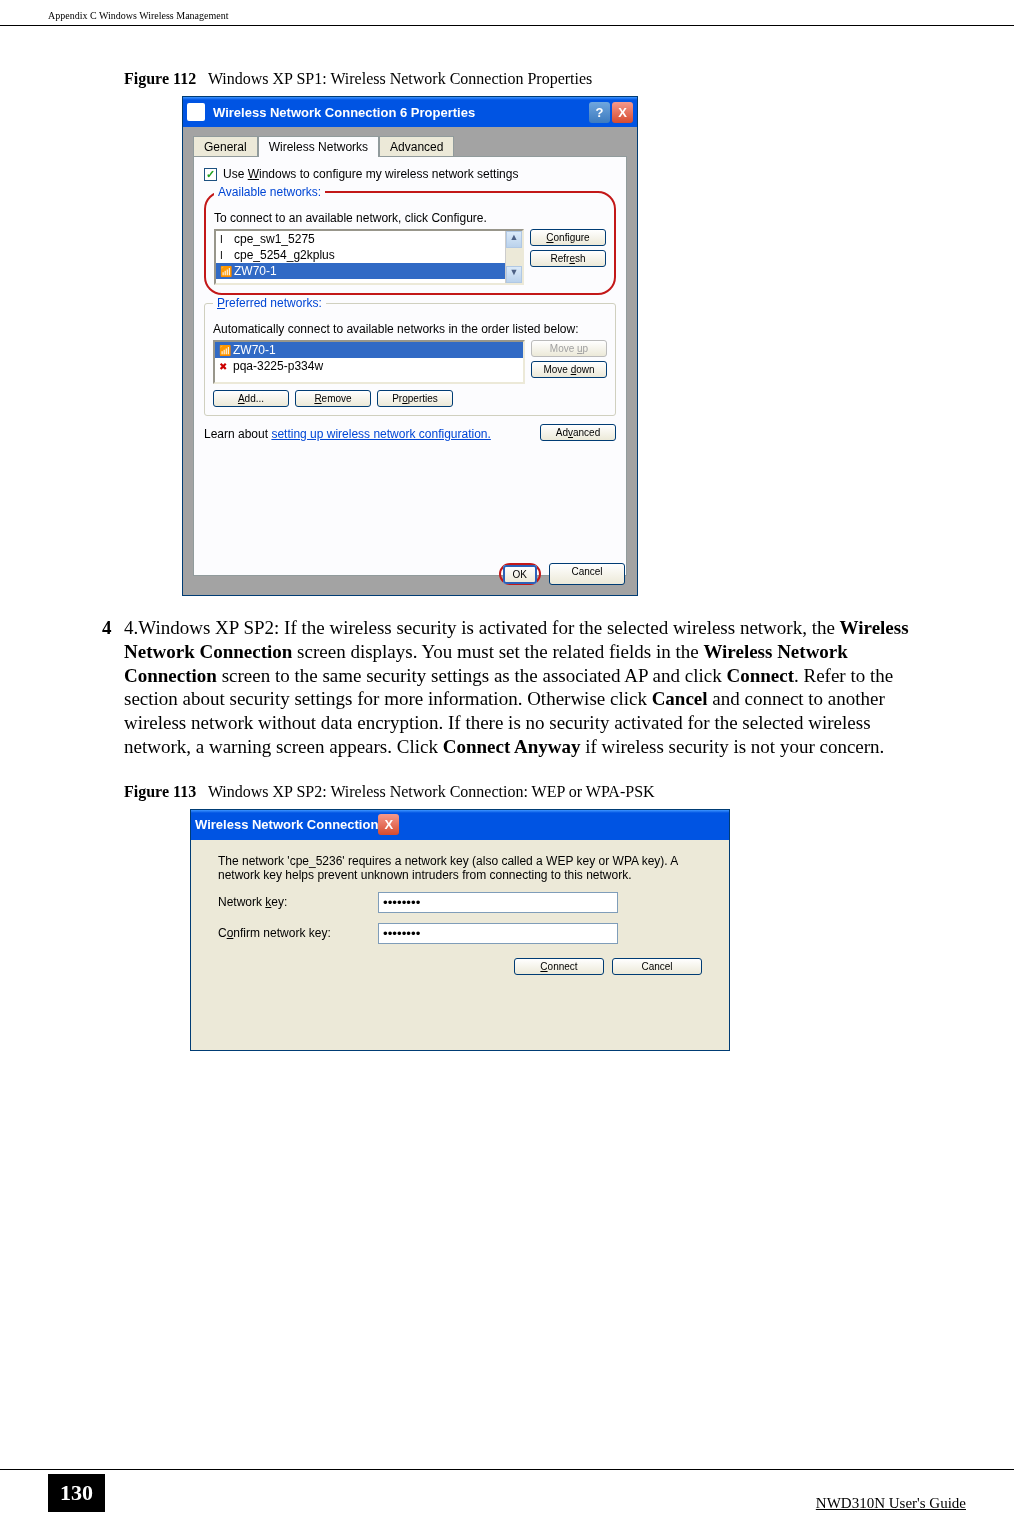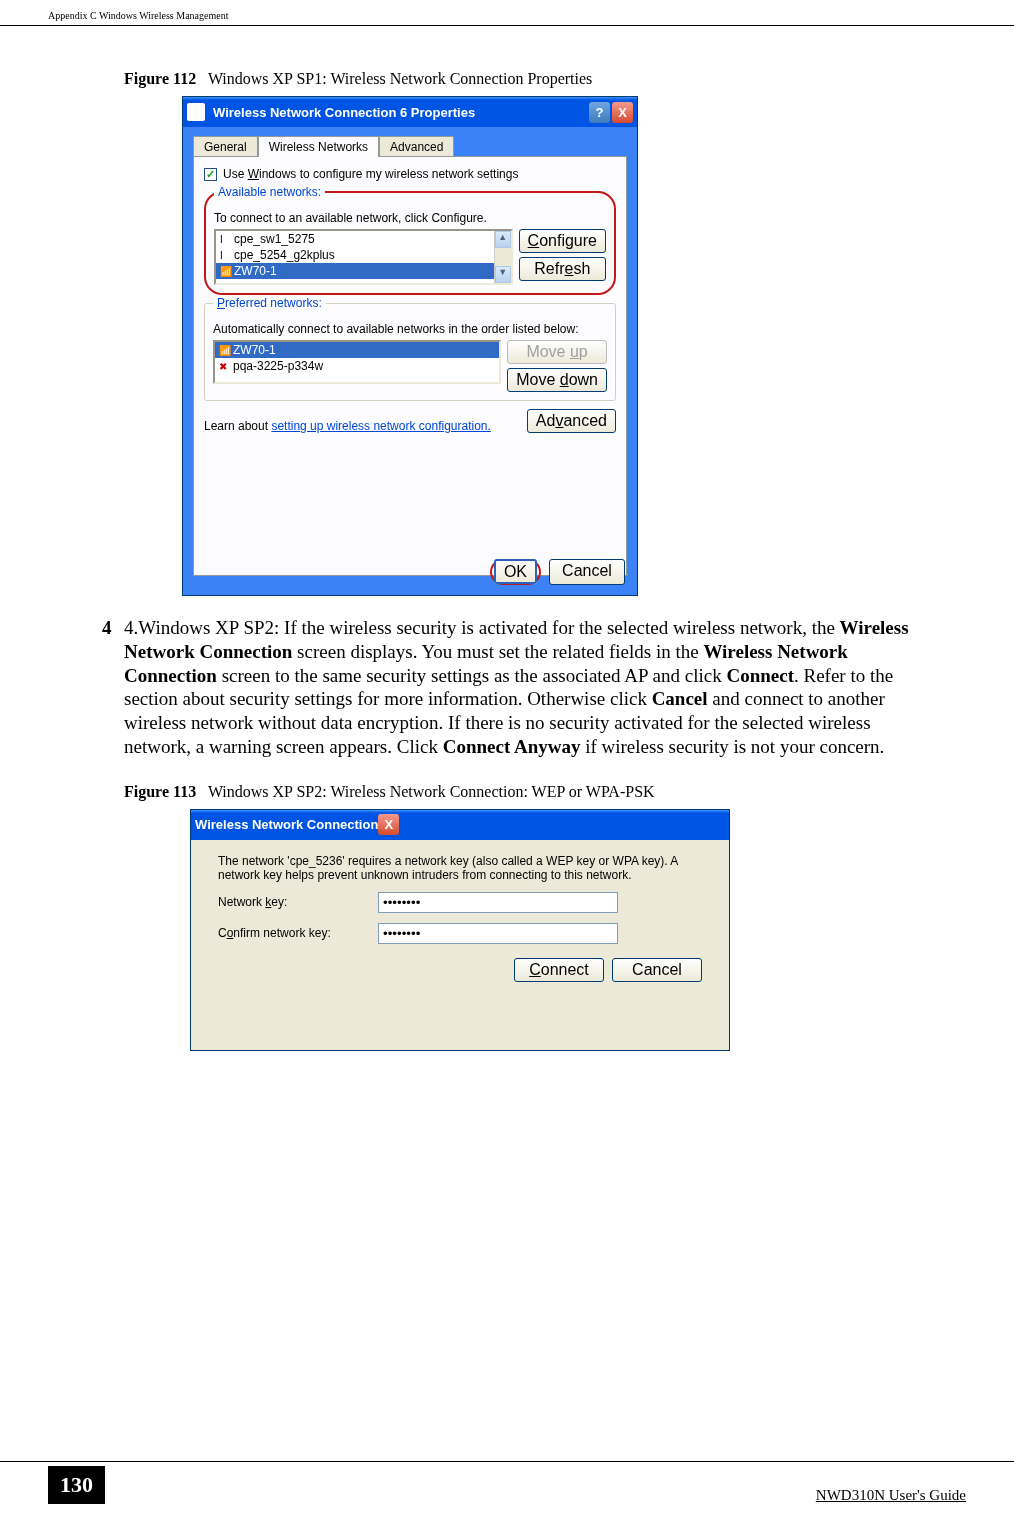--- a/index.html
+++ b/index.html
@@ -29,21 +29,21 @@
       font-size: 16px;
       margin: 24px 0 8px 34px;
     }
     .figure-caption .fig-label {
       font-weight: bold;
     }
     .screenshot-1 {
       margin-left: 92px;
       width: 456px;
       height: 500px;
-      background: #3b82f6;
+      background: #a3a3a3;
       border: 1px solid #003c74;
       position: relative;
       font-family: Tahoma, sans-serif;
       font-size: 12px;
     }
     .win-titlebar {
       background: linear-gradient(to bottom, #3d95ff 0%, #0054e3 10%, #0054e3 90%, #0054e3 100%);
       height: 30px;
       display: flex;
       align-items: center;
@@ -195,21 +195,21 @@
     .side-buttons {
       display: flex;
       flex-direction: column;
       gap: 4px;
     }
     .xp-button {
       background: linear-gradient(#fff,#ece9d8);
       border: 1px solid #003c74;
       border-radius: 3px;
       padding: 2px 8px;
-      font-size: 16px;
+      font-size: 10px;
       min-width: 76px;
       text-align: center;
       font-family: Tahoma, sans-serif;
     }
     .xp-button.disabled {
       color: #a0a0a0;
       border-color: #bbb;
     }
     .xp-button.primary {
       border: 2px solid #2b61b9;
@@ -296,21 +296,21 @@
       font-family: Tahoma, sans-serif;
     }
     .sc2-buttons {
       display: flex;
       justify-content: flex-end;
       gap: 8px;
       margin-top: 14px;
     }
     .page-footer {
       position: absolute;
-      bottom: 20px;
+      bottom: 12px;
       left: 0;
       right: 0;
       display: flex;
       justify-content: space-between;
       align-items: flex-end;
       padding: 0 48px;
       border-top: 1px solid #000;
       padding-top: 4px;
     }
     .page-num {
@@ -402,20 +402,25 @@
             <div class="list-item">
                 <span class="net-icon" style="color:#c00">✖</span>
                 <span>pqa-3225-p334w</span>
               </div>
           </div>
           <div class="side-buttons">
             <div class="xp-button disabled">Move <span class="underline">u</span>p</div>
             <div class="xp-button">Move <span class="underline">d</span>own</div>
           </div>
         </div>
+        <div class="btn-row">
+          <div class="xp-button"><span class="underline">A</span>dd...</div>
+          <div class="xp-button"><span class="underline">R</span>emove</div>
+          <div class="xp-button">Pr<span class="underline">o</span>perties</div>
+        </div>
       </div>
 
       <div class="learn-row">
         <div>
           <span>Learn about </span><span class="link">setting up wireless network configuration.</span>
         </div>
         <div class="xp-button">Ad<span class="underline">v</span>anced</div>
       </div>
     </div>
     <div class="dialog-buttons">

